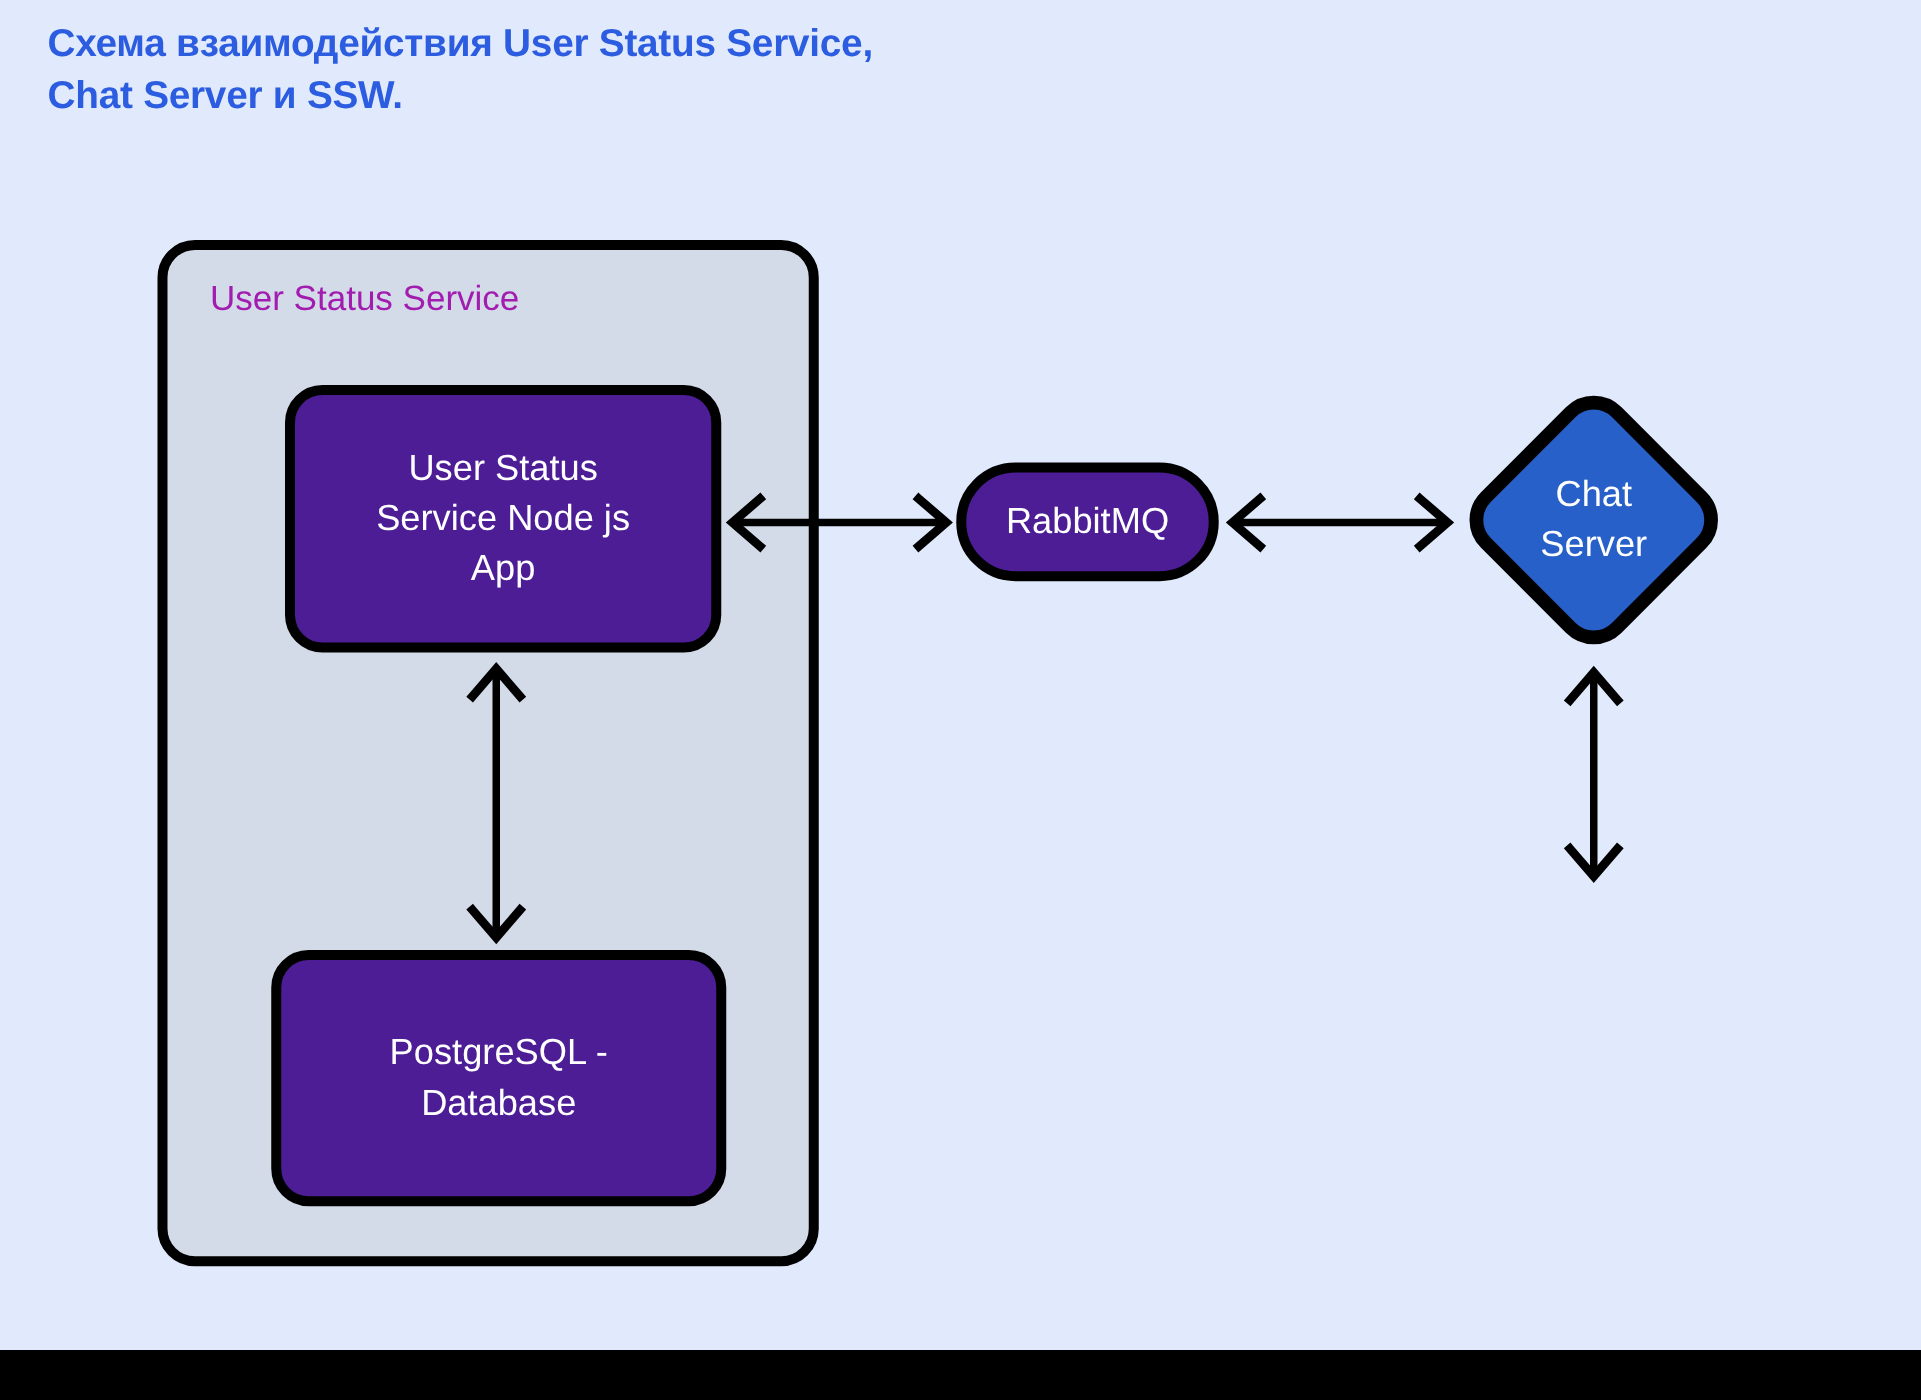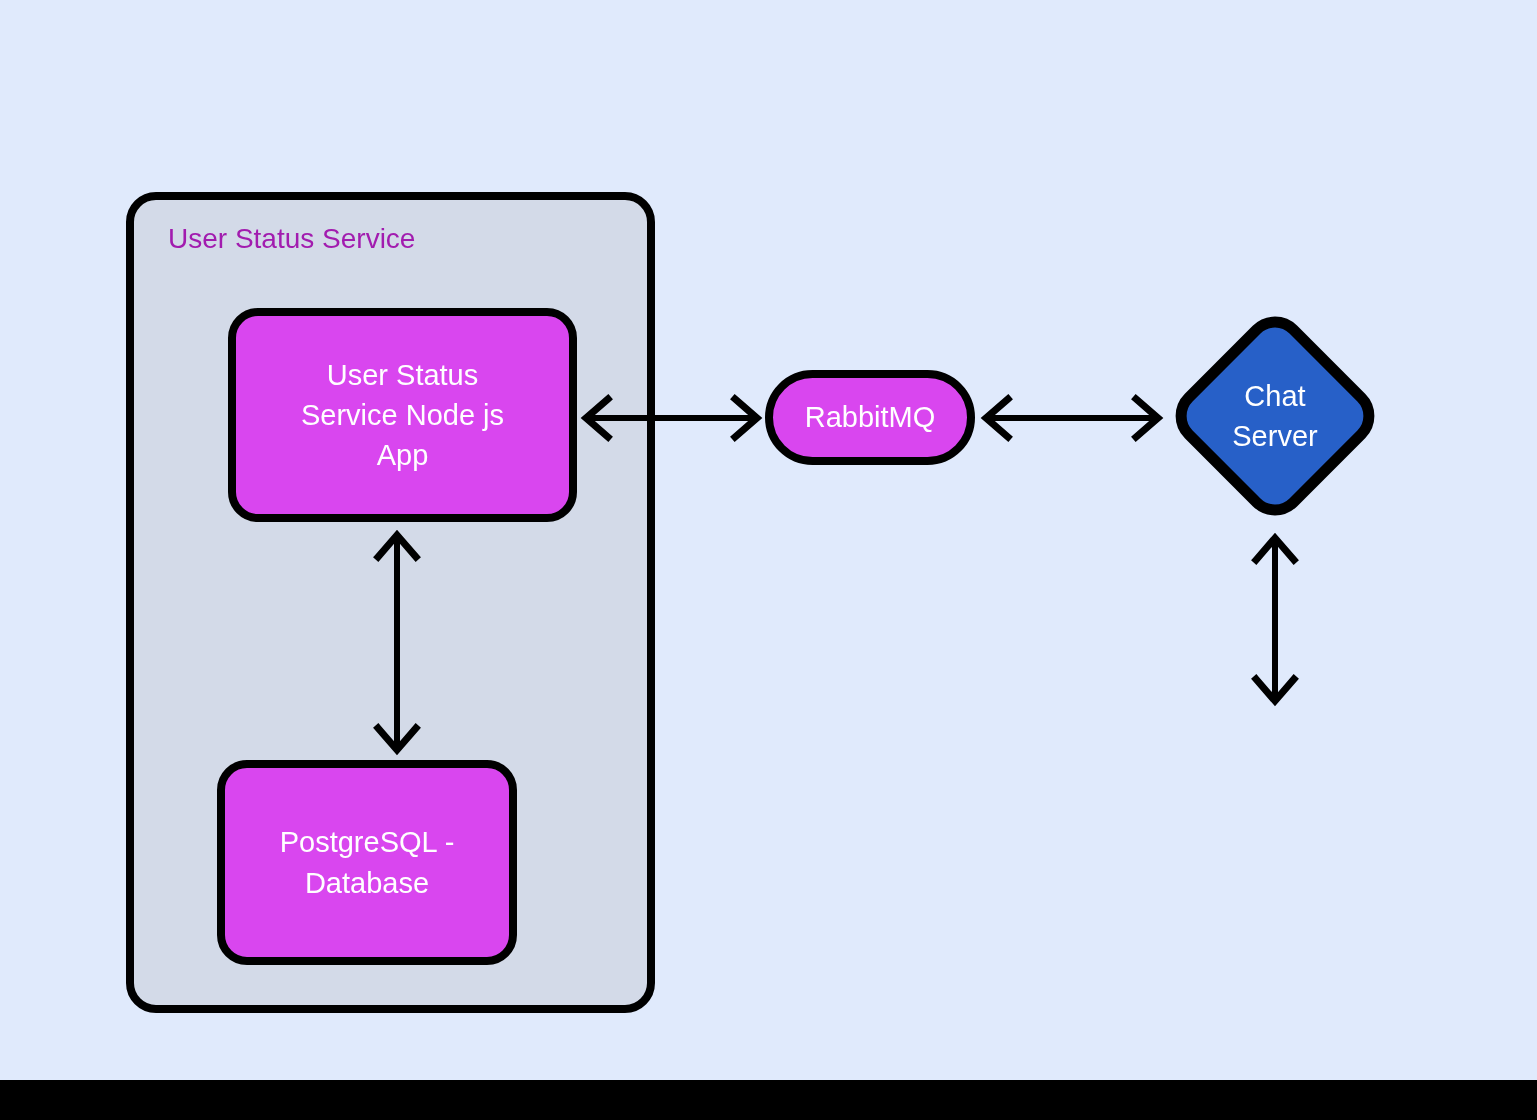--- a/index.html
+++ b/index.html
@@ -63,21 +63,21 @@
     color: #a21caf;
     font-size: 28px;
     line-height: 1.2;
     white-space: nowrap;
   }
 
   
   .node-box {
     position: absolute;
     box-sizing: border-box;
-    background: #d946ef;
+    background: #4c1d95;
     border: 8px solid #000000;
     color: #ffffff;
     display: flex;
     align-items: center;
     justify-content: center;
     text-align: center;
     white-space: pre-line;
   }
 
   #node-usnode {
@@ -86,21 +86,21 @@
     width: 349px;
     height: 214px;
     border-radius: 30px;
     font-size: 29px;
     line-height: 1.38;
   }
 
   #node-postgres {
     left: 217px;
     top: 760px;
-    width: 300px;
+    width: 364px;
     height: 205px;
     border-radius: 30px;
     font-size: 29px;
     line-height: 1.38;
   }
 
   #node-rabbitmq {
     left: 765px;
     top: 370px;
     width: 210px;
@@ -183,20 +183,22 @@
     stroke-width: 7;
     stroke-linecap: square;
     fill: none;
   }
 </style>
 </head>
 <body>
 
 <div id="stage">
 
+  <div id="title">Схема взаимодействия User Status Service,
+Chat Server и SSW.</div>
 
   <div id="usс-container"></div>
   <div id="container-label">User Status Service</div>
 
   <div class="node-box" id="node-usnode">
     <span>User Status
 Service Node js
 App</span>
   </div>
 

